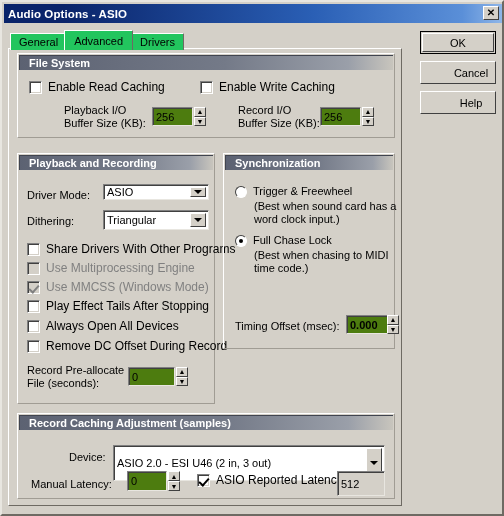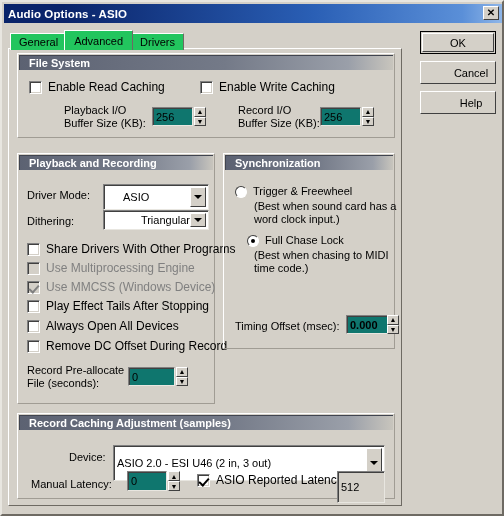--- a/index.html
+++ b/index.html
@@ -231,21 +231,21 @@
   .rb-label {
     font-size: 11px;
     margin-left: 6px;
     white-space: nowrap;
     line-height: 13px;
   }
 
   
   .textbox {
     position: absolute;
-    background: #0f766e;
+    background: #4d7c0f;
     box-sizing: border-box;
     border-top: 1px solid #808080;
     border-left: 1px solid #808080;
     border-right: 1px solid #e8e6e0;
     border-bottom: 1px solid #e8e6e0;
     box-shadow: inset 1px 1px 0 #404040;
     font-size: 11px;
     display: flex;
     align-items: center;
     padding-left: 3px;
@@ -405,48 +405,48 @@
         <div class="spin-btn">▲</div>
         <div class="spin-btn">▼</div>
       </div>
     </div>
 
     <div class="group" style="left:8px; top:104px; width:198px; height:251px;">
       <div class="group-frame"></div>
       <div class="group-header" style="width:194px;">Playback and Recording</div>
 
       <div class="lbl" style="left:10px; top:36px;">Driver Mode:</div>
-      <div class="combo" style="left:86px; top:31px; width:106px; height:26px;padding-left:16px;">
+      <div class="combo" style="left:86px; top:31px; width:106px; height:16px;">
         <span class="combo-text">ASIO</span>
         <span class="combo-arrow">
             <span class="arrow-glyph"></span>
           </span>
       </div>
 
       <div class="lbl" style="left:10px; top:62px;">Dithering:</div>
-      <div class="combo" style="left:86px; top:57px; width:106px; height:20px;text-align:right;">
+      <div class="combo" style="left:86px; top:57px; width:106px; height:20px;">
         <span class="combo-text">Triangular</span>
         <span class="combo-arrow">
             <span class="arrow-glyph"></span>
           </span>
       </div>
 
       <div class="cb" style="left:10px; top:90px;">
         <span class="cb-box"></span>
         <span class="cb-label">Share Drivers With Other Programs</span>
       </div>
 
       <div class="cb" style="left:10px; top:109px;align-items:flex-end;">
         <span class="cb-box disabled"></span>
         <span class="cb-label disabled">Use Multiprocessing Engine</span>
       </div>
 
       <div class="cb" style="left:10px; top:128px;">
         <span class="cb-box disabled checked"></span>
-        <span class="cb-label disabled">Use MMCSS (Windows Device)</span>
+        <span class="cb-label disabled">Use MMCSS (Windows Mode)</span>
       </div>
 
       <div class="cb" style="left:10px; top:147px;">
         <span class="cb-box"></span>
         <span class="cb-label">Play Effect Tails After Stopping</span>
       </div>
 
       <div class="cb" style="left:10px; top:167px;">
         <span class="cb-box"></span>
         <span class="cb-label">Always Open All Devices</span>
@@ -470,21 +470,21 @@
       <div class="group-frame"></div>
       <div class="group-header" style="width:168px;">Synchronization</div>
 
       <div class="rb" style="left:12px; top:32px;">
         <span class="rb-circle"></span>
         <span class="rb-label">Trigger &amp; Freewheel</span>
       </div>
       <div class="lbl" style="left:31px; top:47px;">(Best when sound card has a</div>
       <div class="lbl" style="left:31px; top:60px;">word clock input.)</div>
 
-      <div class="rb" style="left:12px; top:81px;margin-left:12px;">
+      <div class="rb" style="left:12px; top:81px;">
         <span class="rb-circle selected"></span>
         <span class="rb-label">Full Chase Lock</span>
       </div>
       <div class="lbl" style="left:31px; top:96px;">(Best when chasing to MIDI</div>
       <div class="lbl" style="left:31px; top:109px;">time code.)</div>
 
       <div class="lbl" style="left:12px; top:167px;">Timing Offset (msec):</div>
       <div class="textbox" style="left:123px; top:162px; width:44px; height:19px;font-weight:bold;">0.000</div>
       <div class="spin" style="left:164px; top:162px; height:19px;">
         <div class="spin-btn">▲</div>
@@ -508,21 +508,21 @@
       <div class="textbox" style="left:110px; top:58px; width:40px; height:20px;">0</div>
       <div class="spin" style="left:151px; top:58px; height:20px;">
         <div class="spin-btn">▲</div>
         <div class="spin-btn">▼</div>
       </div>
 
       <div class="cb" style="left:180px; top:61px;">
         <span class="cb-box checked"></span>
         <span class="cb-label">ASIO Reported Latency:</span>
       </div>
-      <div class="textbox readonly" style="left:320px; top:58px; width:48px; height:32px;">512</div>
+      <div class="textbox readonly" style="left:320px; top:58px; width:48px; height:25px;">512</div>
     </div>
 
   </div>
 
   <div class="pushbtn default" style="left:418px; top:29px; width:76px; height:23px;">
     <span class="inner">OK</span>
   </div>
   <div class="pushbtn" style="left:418px; top:59px; width:76px; height:23px;">Cancel</div>
   <div class="pushbtn" style="left:418px; top:89px; width:76px; height:23px;">Help</div>
 

